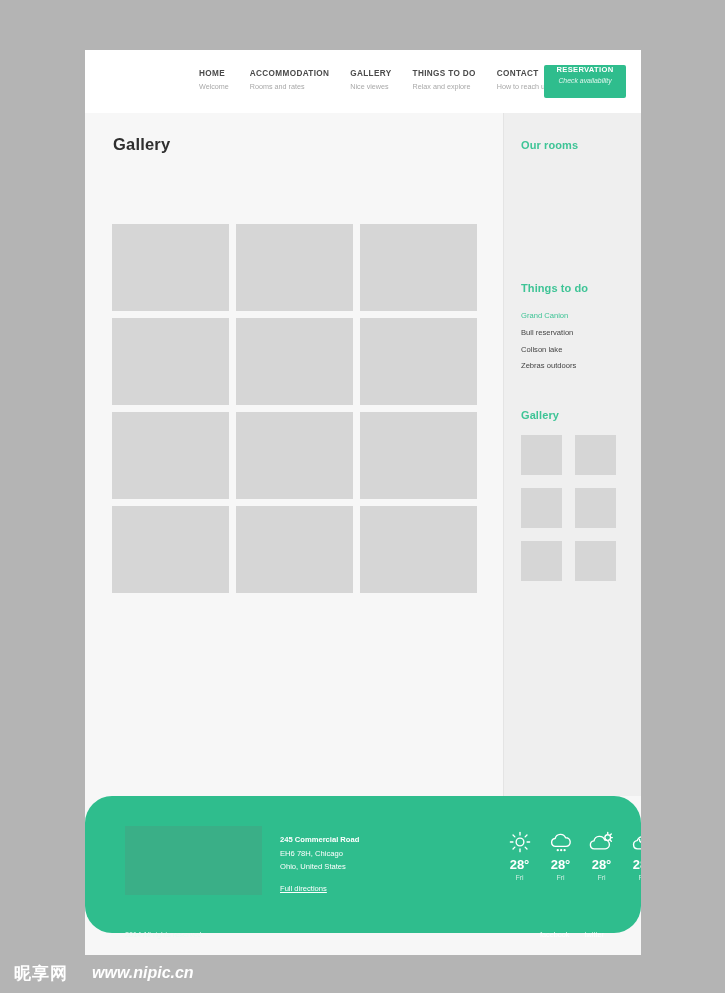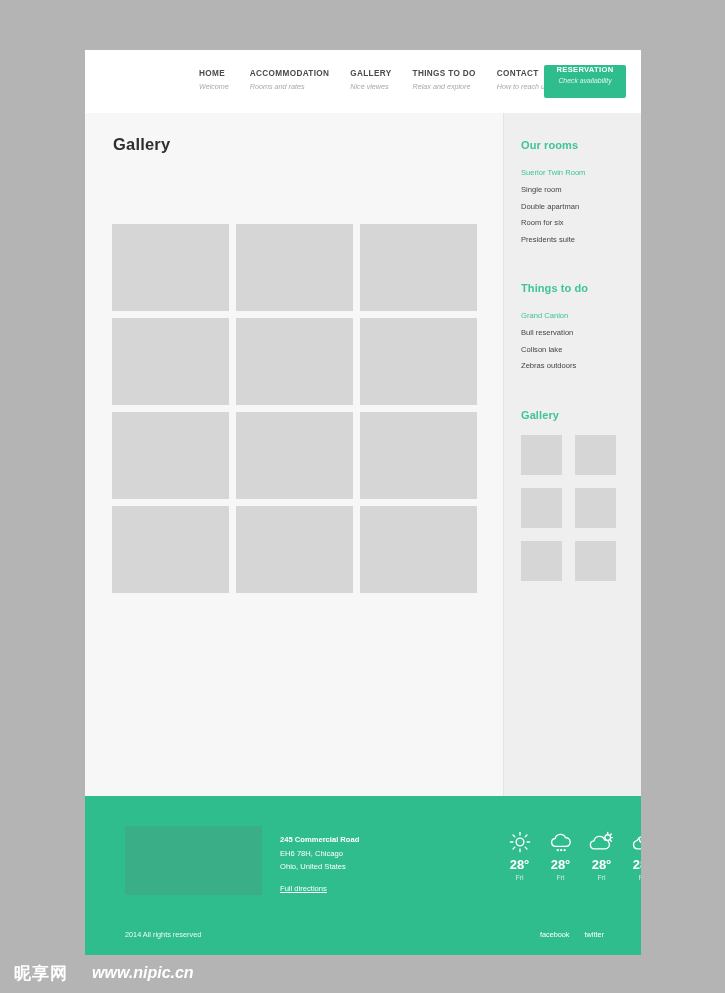--- a/index.html
+++ b/index.html
@@ -59,21 +59,20 @@
     font-size: 8.2px;
     letter-spacing: 0.35px;
     color: #4a4a4a;
     font-weight: bold;
     line-height: 10px;
   }
 
   .nav-sub {
     display: block;
     font-size: 7.2px;
-    font-style: italic;
     color: #a8a8a8;
     line-height: 11px;
     margin-top: 2px;
     white-space: nowrap;
   }
 
   .reserve-btn {
     position: absolute;
     left: 459px;
     top: 15px;
@@ -192,22 +191,23 @@
     background: #d6d6d6;
     cursor: pointer;
   }
 
   
   .footer {
     position: absolute;
     left: 0;
     top: 746px;
     width: 556px;
-    height: 159px;
+    height: 137px;
     background: #2fbd8d;
+    border-radius: 27px;
   }
 
   .footer-photo {
     position: absolute;
     left: 40px;
     top: 30px;
     width: 137px;
     height: 69px;
     background: #3aaf87;
   }
@@ -394,27 +394,20 @@
           <div class="grid-row">
             <div class="tile"></div>
             <div class="tile"></div>
             <div class="tile"></div>
           </div>
         </div>
 
       <aside class="sidebar">
 
         <h2 class="side-heading h-rooms">Our rooms</h2>
-        <div class="side-list l-rooms" id="rooms-list">
-            <span class="side-link active">Suerior Twin Room</span>
-            <span class="side-link">Single room</span>
-            <span class="side-link">Double apartman</span>
-            <span class="side-link">Room for six</span>
-            <span class="side-link">Presidents suite</span>
-          </div>
 
         <h2 class="side-heading h-things">Things to do</h2>
         <div class="side-list l-things" id="things-list">
             <span class="side-link active">Grand Canion</span>
             <span class="side-link">Bull reservation</span>
             <span class="side-link">Collson lake</span>
             <span class="side-link">Zebras outdoors</span>
           </div>
 
         <h2 class="side-heading h-gal">Gallery</h2>

